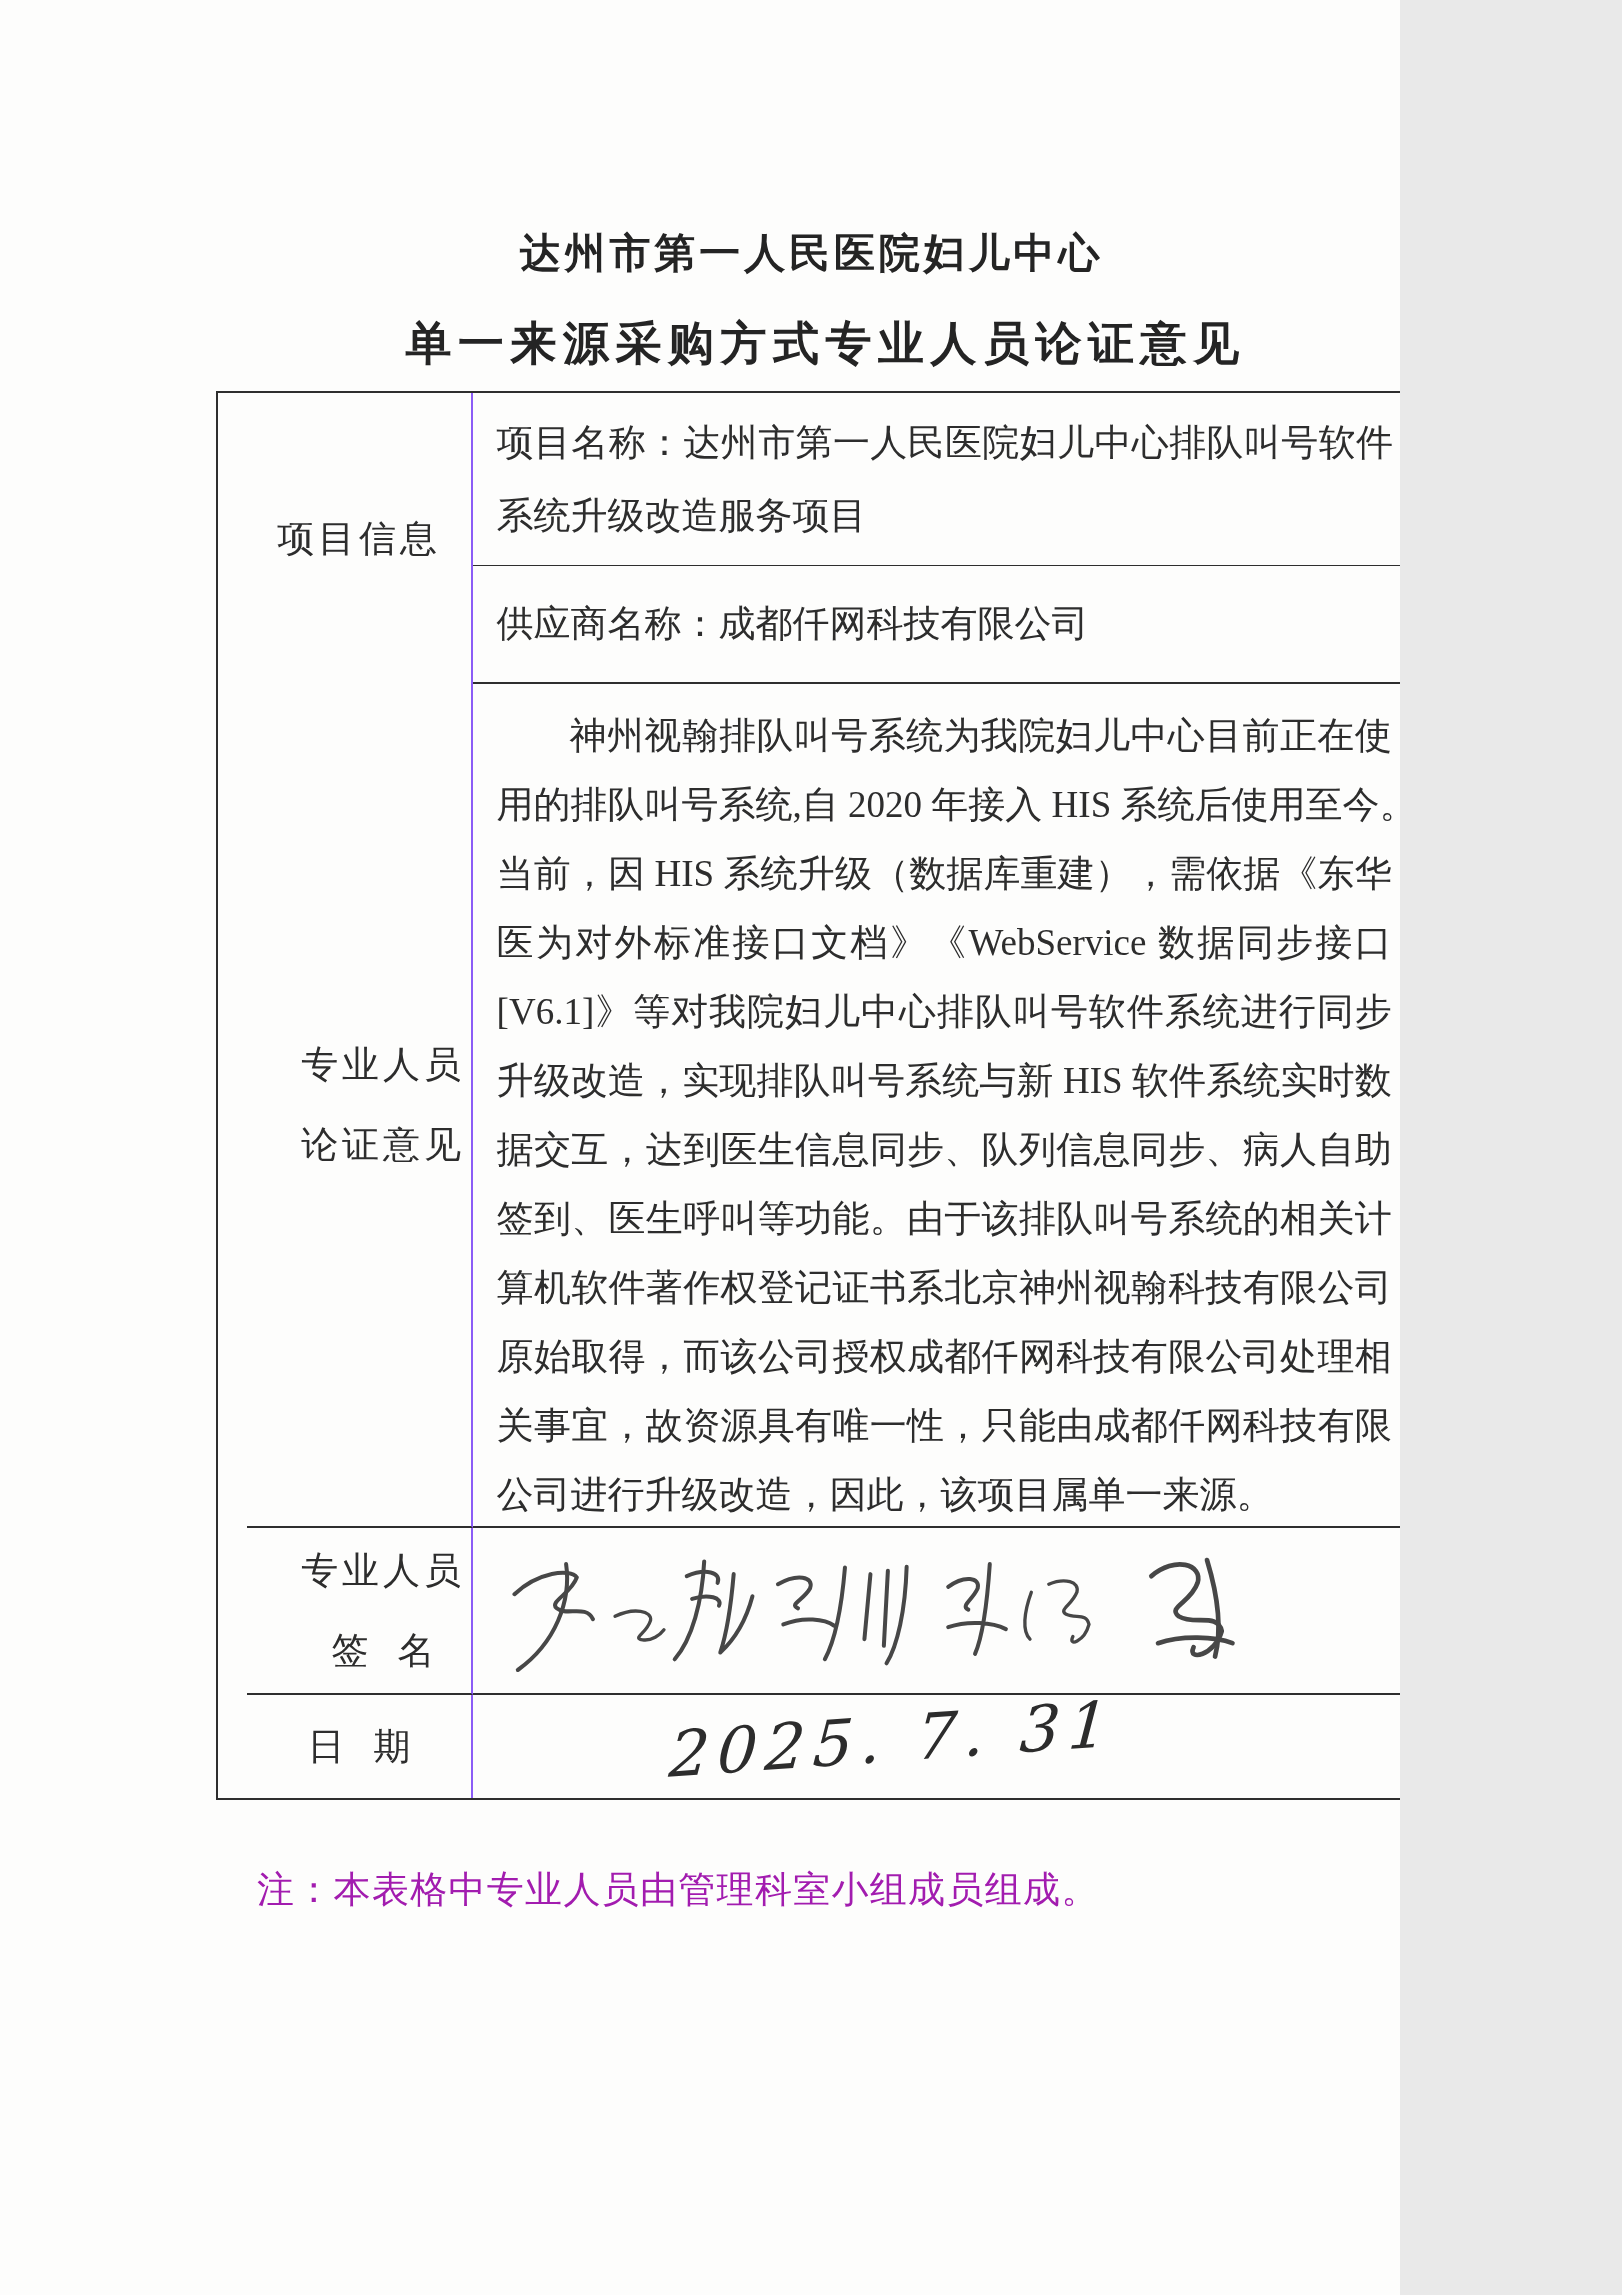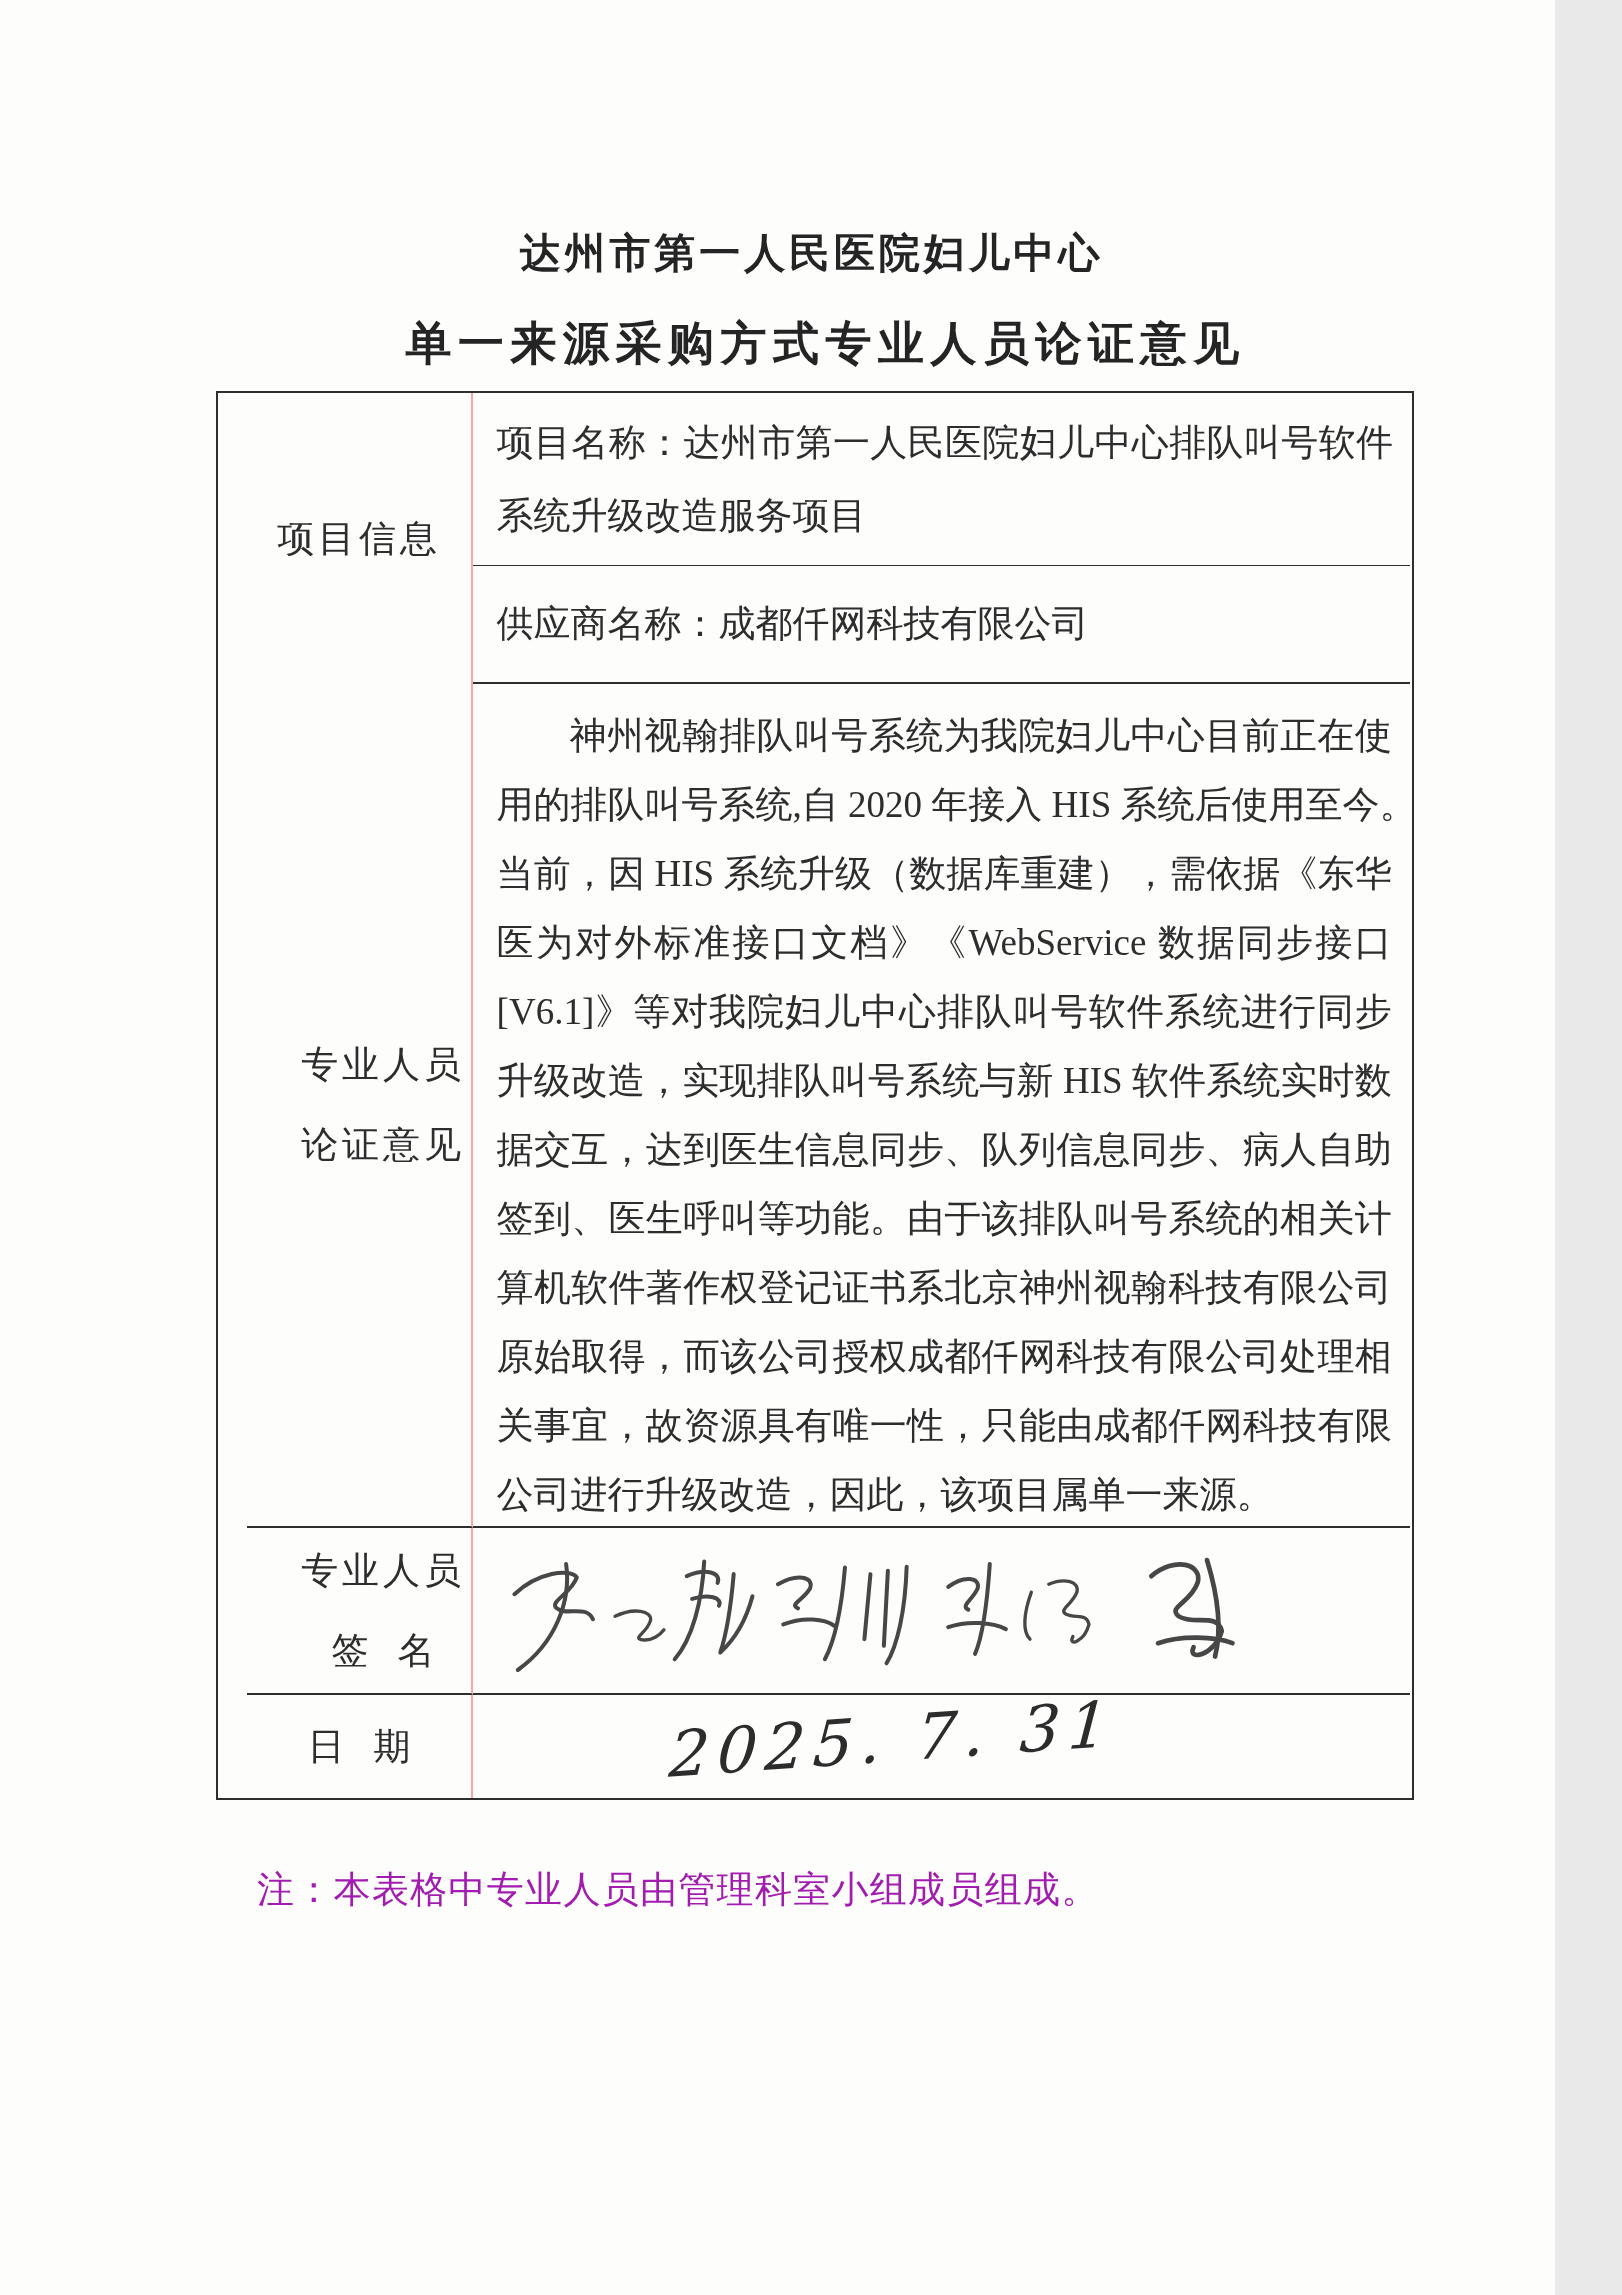--- a/index.html
+++ b/index.html
@@ -1,39 +1,39 @@
 <!DOCTYPE html>
 <html style="font-size:10.5px"><head>
 <meta charset="utf-8">
 <style>
   html,body{margin:0;padding:0;background:#e9e9e9;}
   .page{
     position:relative;
-    width:1555px;height:2295px;
+    width:1400px;height:2295px;
     background:#fdfdfc;
     font-family:"Liberation Serif","DejaVu Serif",serif;
     color:#2b2b2b;
     overflow:hidden;
   }
   .title{position:absolute;left:0;width:1623px;text-align:center;font-weight:700;color:#242424;}
   .t1{top:226px;font-size:41px;letter-spacing:3.9px;}
   .t2{top:313px;font-size:46px;letter-spacing:6.5px;margin-left:14px;}
 
   .tbl{
     position:absolute;left:216px;top:391px;
     width:1194px;
     display:grid;
     grid-template-columns:255px 937px;
     grid-template-rows:173px 118px 844px 167px 103px;
     border:2px solid #2e2e2e;
     box-sizing:content-box;
     background:transparent;
   }
   .cell{box-sizing:border-box;position:relative;font-size:37px;color:#2d2d2d;}
-  .v{border-right:2px solid #fca5a5;margin-left:29px;}
+  .v{border-right:2px solid #8b5cf6;margin-left:29px;}
   .hb{border-bottom:2px solid #2e2e2e;padding-left:48px;}
   .hb2{border-bottom:1.3px solid #2e2e2e;}
   .lbl{display:flex;flex-direction:column;align-items:center;justify-content:center;text-align:center;letter-spacing:3.9px;}
   .lbl .ln{line-height:80px;}
   .wide{letter-spacing:29px;margin-right:-29px;}
 
   .c-project-label{grid-column:1;grid-row:1/3;}
   .c-project-name{grid-column:2;grid-row:1;display:flex;flex-direction:column;justify-content:center;padding:0 17px 0 23.6px;}
   .c-project-name .ln{line-height:73px;}
   .jfull{text-align:justify;text-align-last:justify;}

